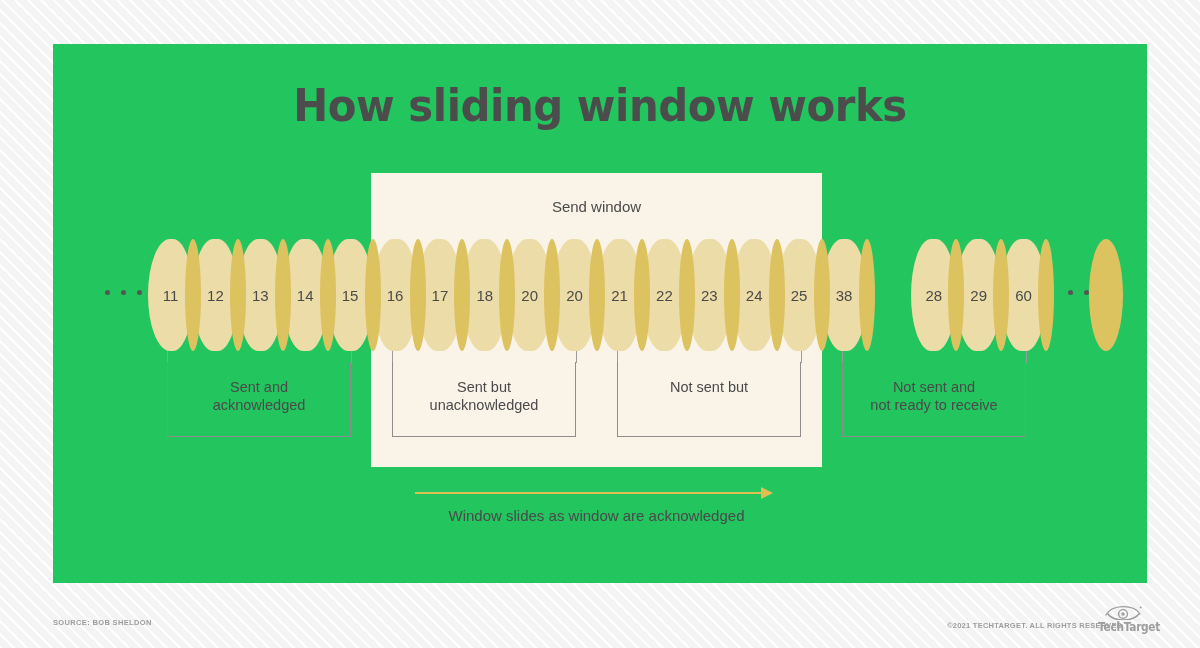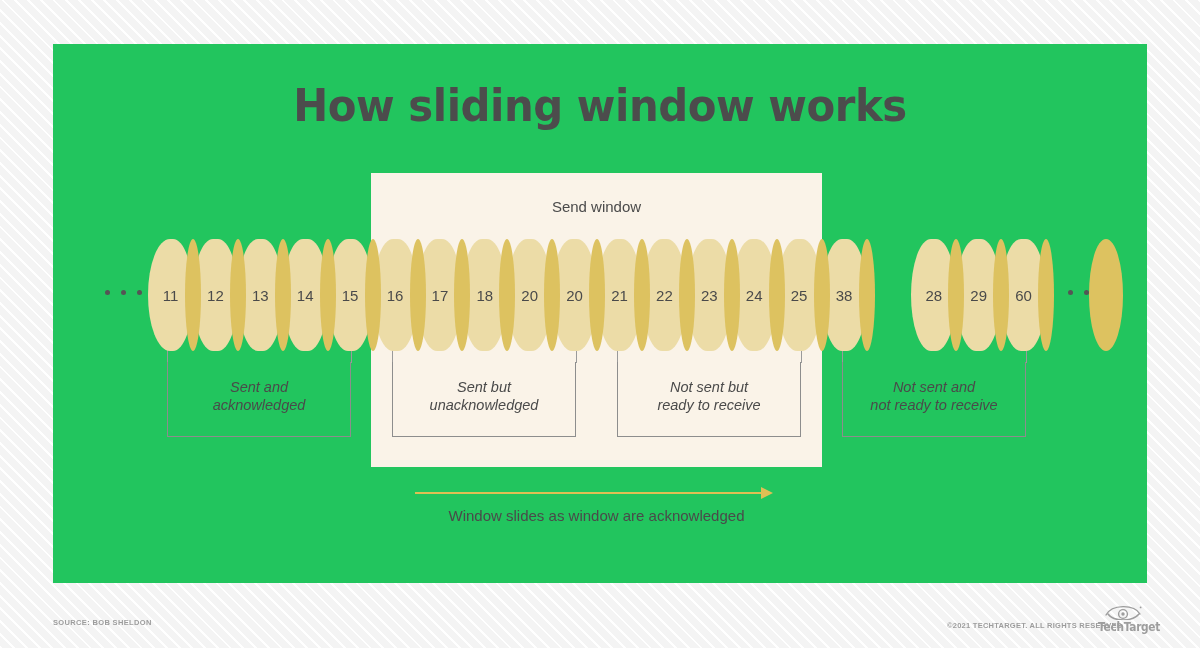--- a/index.html
+++ b/index.html
@@ -147,21 +147,20 @@
 
   
   .bracket {
     position: absolute;
     top: 318px;
     height: 75px;
     border-left: 1px solid #8d8d8d;
     border-right: 1px solid #8d8d8d;
     border-bottom: 1px solid #8d8d8d;
     box-sizing: border-box;
-    font-style: italic;
   }
   .bracket-text {
     position: absolute;
     top: 16px;
     left: 0;
     width: 100%;
     text-align: center;
     font-size: 14.5px;
     line-height: 18px;
     color: #4a4a4a;
@@ -356,21 +355,20 @@
       </div>
       <div class="bracket" style="left: 339px; width: 184px;">
         <div class="bracket-text">
           <div>Sent but</div>
           <div>unacknowledged</div>
         </div>
       </div>
       <div class="bracket" style="left: 564px; width: 184px;">
         <div class="bracket-text">
           <div>Not sent but</div>
-          <div>ready to receive</div>
         </div>
       </div>
       <div class="bracket" style="left: 789px; width: 184px;">
         <div class="bracket-text">
           <div>Not sent and</div>
           <div>not ready to receive</div>
         </div>
       </div>
     </div>
 

